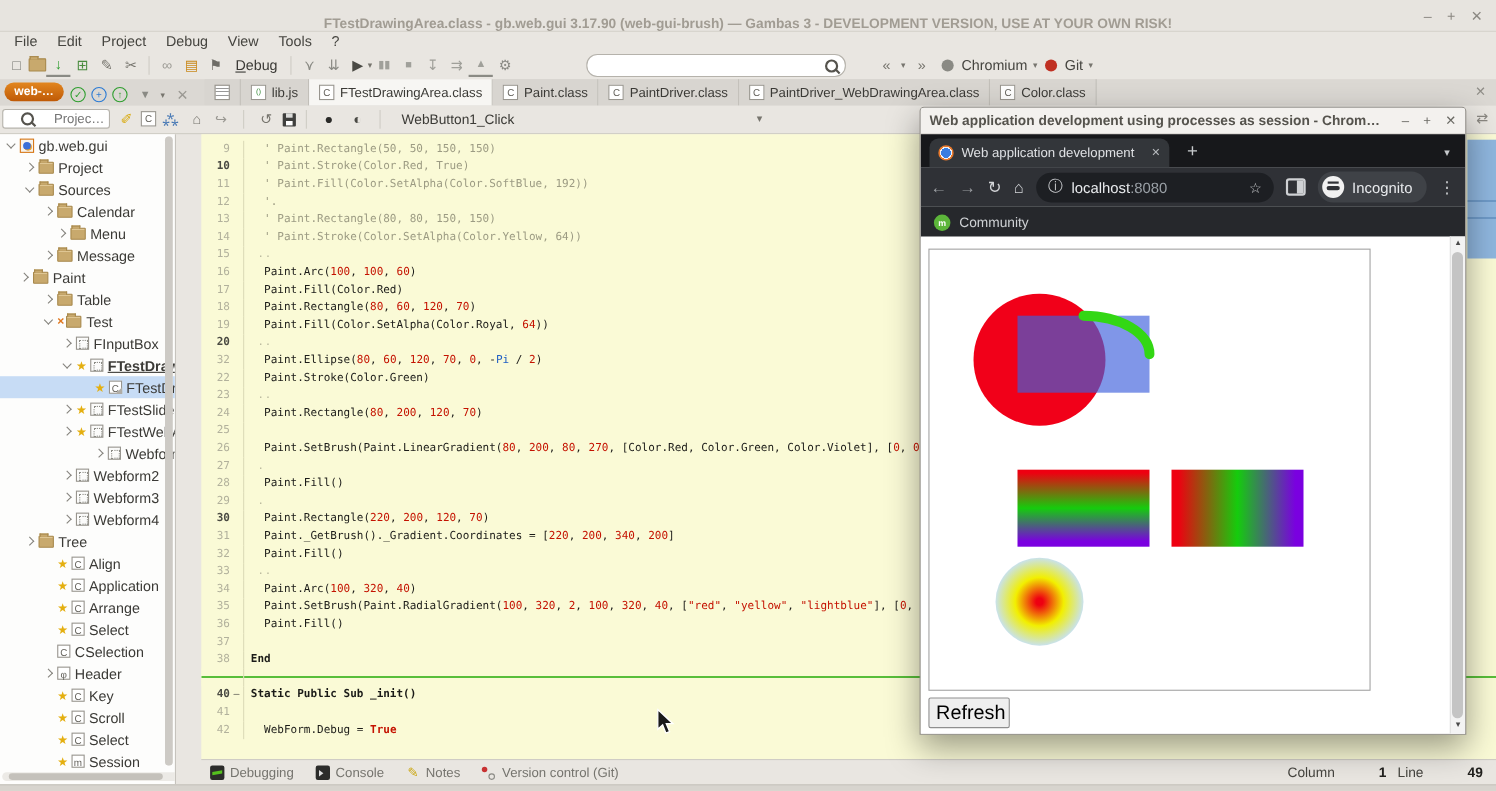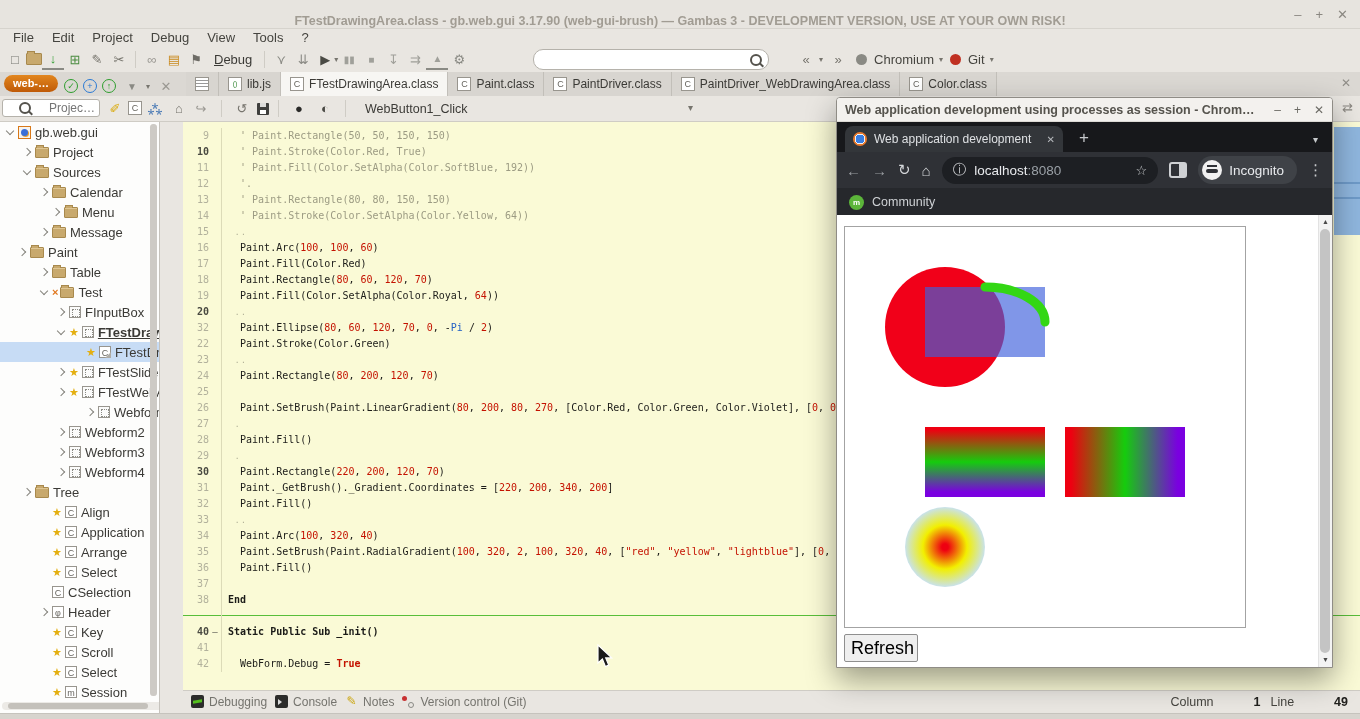--- a/index.html
+++ b/index.html
@@ -101,21 +101,21 @@
   .s-n{color:#1b1b18}
   .s-r{color:#c41200}
   .s-b{color:#2160c4}
   .s-k{color:#1b1b18;font-weight:bold}
   .s-t{color:#c41200;font-weight:bold}
   #blueblock{position:absolute;right:0;top:5px;width:26px;height:108px;
      background:linear-gradient(#8fb6de 55px,#6e9ac8 55px,#6e9ac8 57px,#8fb6de 57px,#8fb6de 70px,#6e9ac8 70px,#6e9ac8 72px,#8fb6de 72px)}
   
   #statusbar{position:absolute;left:183px;top:690px;width:1177px;height:23px;background:#e9e6e1;border-top:1px solid #cfccc5;
              display:flex;align-items:center;padding:0 8px;box-sizing:border-box;font-size:12px;color:#75746e}
-  .stitem{display:flex;align-items:flex-start;gap:5px;margin-right:8px}
+  .stitem{display:flex;align-items:flex-end;gap:5px;margin-right:20px}
   .si{width:13px;height:13px;flex:none;position:relative}
   .si-debug,.si-console{background:#2c2c2a;border-radius:2px}
   .si-debug::after{content:"";position:absolute;left:2px;top:5px;width:9px;height:3px;background:#55c01e;transform:skewY(-10deg)}
   .si-console::after{content:"";position:absolute;left:3px;top:4px;border:3px solid transparent;border-left:4px solid #ddd}
   .si-notes{color:#caa50a;font-size:12px;line-height:13px;text-align:center}
   .si-git::before{content:"";position:absolute;width:5px;height:5px;border-radius:50%;background:#c83232;left:0;top:1px}
   .si-git::after{content:"";position:absolute;width:4px;height:4px;border-radius:50%;border:1.5px solid #8a8a85;right:1px;bottom:0}
   #status-right{margin-left:auto;display:flex;align-items:center;color:#45443f;font-size:12.5px}
   #status-right b{color:#22211e}
   #bottomstrip{position:absolute;left:0;top:713px;width:1360px;height:6px;background:#d7d4ce;border-top:1px solid #c6c3bd;box-sizing:border-box}

